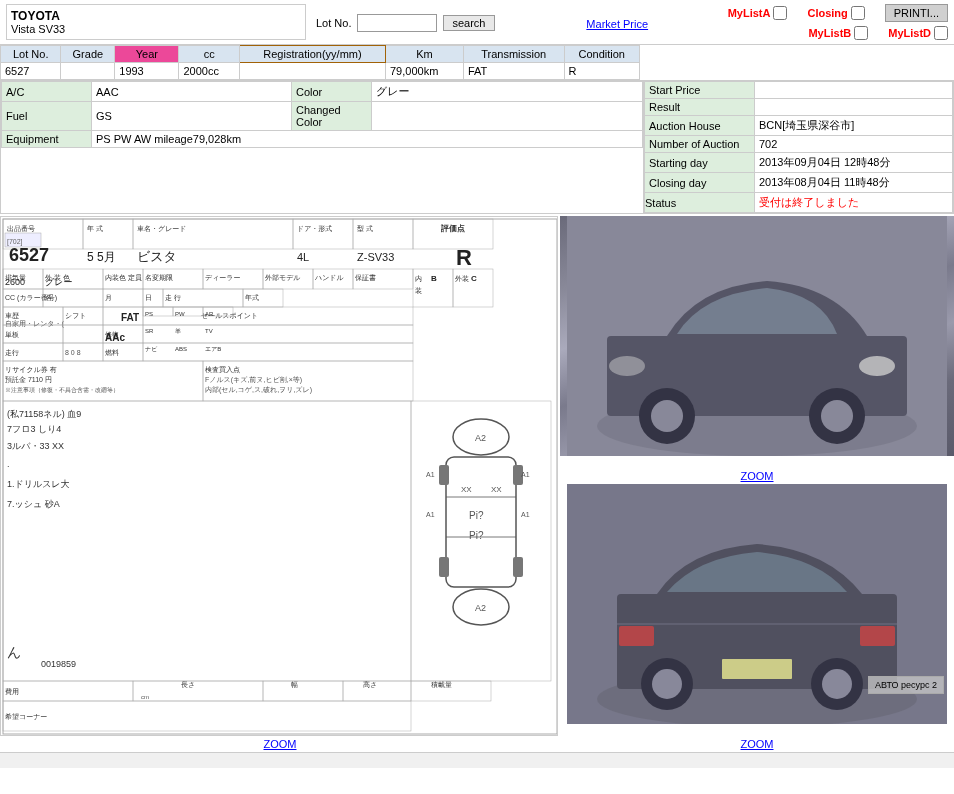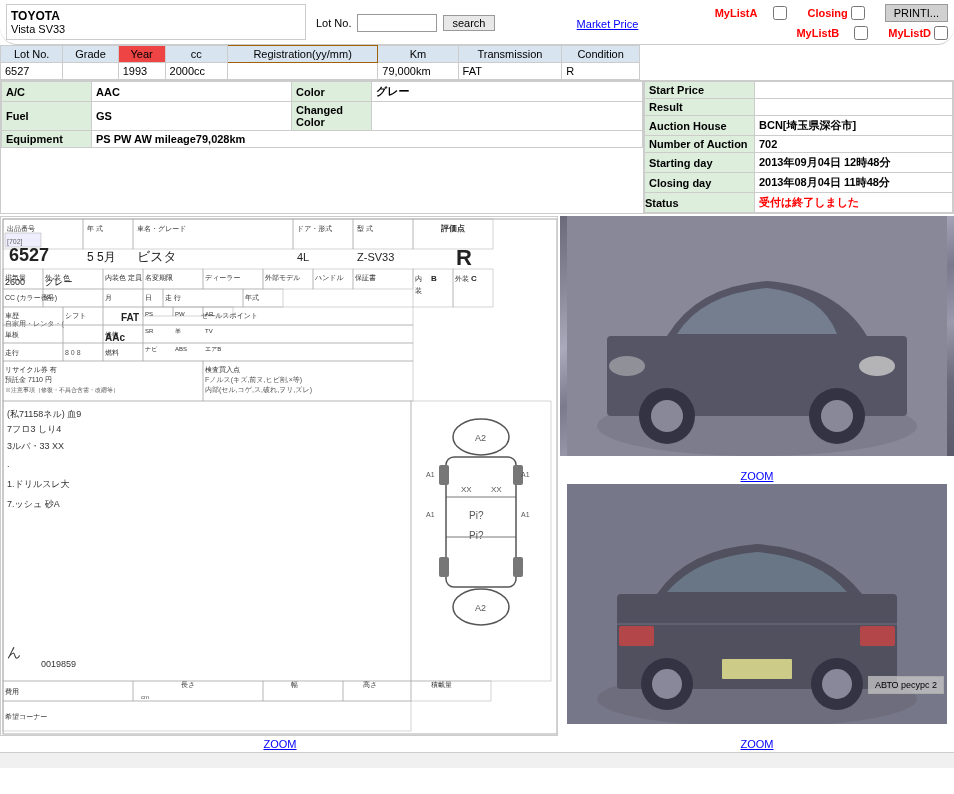--- a/index.html
+++ b/index.html
@@ -1,86 +1,86 @@
 <!DOCTYPE html>
 <html><head>
   <meta charset="utf-8">
   <style>
     * { margin: 0; padding: 0; box-sizing: border-box; }
     body { font-family: Arial, sans-serif; font-size: 11px; background: #fff; width: 954px; }
   </style>
 </head>
 <body>
 
-<div style="display:flex; align-items:flex-start; padding:4px 6px 4px 6px; border-bottom:1px solid #ccc;border-radius:17px;">
+<div style="display:flex; align-items:flex-start; padding:4px 6px 4px 6px; border-bottom:1px solid #ccc;">
   <div style="width:300px; border:1px solid #ccc; padding:4px; margin-right:10px;">
     <div style="font-weight:bold; font-size:12px;">TOYOTA</div>
     <div style="font-size:11px;">Vista SV33</div>
   </div>
   <div style="display:flex; flex-direction:column; flex:1;">
     <div style="display:flex; align-items:center; gap:6px; margin-top:10px;">
       <span style="font-size:11px;">Lot No.</span>
       <input type="text" style="border: 1px solid rgb(153, 153, 153); width: 80px; height: 18px; font-size: 11px; padding: 1px 3px;">
       <button style="background:#e8e8e8; border:1px solid #999; padding:1px 8px; font-size:11px; cursor:pointer;">search</button>
     </div>
   </div>
   <div style="flex:1; text-align:center; margin-top:14px;">
     <a href="#" style="color:blue; text-decoration:underline; font-size:11px;">Market Price</a>
   </div>
   <div style="display:flex; flex-direction:column; align-items:flex-end; gap:2px; margin-left:10px;">
     <div style="display:flex; align-items:center; gap:20px; margin-bottom:2px;">
-      <div style="display:flex; align-items:center; gap:16px;">
+      <div style="display:flex; align-items:center; gap:3px;">
         <span style="font-weight:bold; color:red; font-size:11px;">MyListA</span>
         <input type="checkbox" style="width: 14px; height: 14px;">
       </div>
       <div style="display:flex; align-items:center; gap:3px;">
         <span style="font-weight:bold; color:red; font-size:11px;">Closing</span>
         <input type="checkbox" style="width: 14px; height: 14px;">
       </div>
       <button style="background:#d0d0d0; border:1px solid #999; padding:2px 8px; font-size:11px; cursor:pointer;">PRINTI...</button>
     </div>
     <div style="display:flex; align-items:center; gap:20px;">
-      <div style="display:flex; align-items:center; gap:15px;">
+      <div style="display:flex; align-items:center; gap:3px;">
         <span style="font-weight:bold; color:red; font-size:11px;">MyListB</span>
         <input type="checkbox" style="width: 14px; height: 14px;">
       </div>
       <div style="display:flex; align-items:center; gap:3px;">
         <span style="font-weight:bold; color:red; font-size:11px;">MyListD</span>
         <input type="checkbox" style="width: 14px; height: 14px;">
       </div>
     </div>
   </div>
 </div>
 
 <table style="width:640px; border-collapse:collapse; margin-left:0; font-size:11px;">
   <tbody>
       <tr>
     <th style="background:#d8e4f0; border:1px solid #ccc; padding:2px 4px; font-weight:normal;">Lot No.</th>
     <th style="background:#d8e4f0; border:1px solid #ccc; padding:2px 4px; font-weight:normal;">Grade</th>
-    <th style="background:#ef4444; border:1px solid #ccc; padding:2px 4px; font-weight:normal;">Year</th>
+    <th style="background:#ec4899; border:1px solid #ccc; padding:2px 12px; font-weight:normal;">Year</th>
     <th style="background:#d8e4f0; border:1px solid #ccc; padding:2px 4px; font-weight:normal;">cc</th>
     <th style="background:#d8e4f0; border:1px solid #a16207; padding:2px 4px; font-weight:normal;">Registration(yy/mm)</th>
     <th style="background:#d8e4f0; border:1px solid #ccc; padding:2px 4px; font-weight:normal;">Km</th>
     <th style="background:#d8e4f0; border:1px solid #ccc; padding:2px 4px; font-weight:normal;">Transmission</th>
     <th style="background:#d8e4f0; border:1px solid #ccc; padding:2px 4px; font-weight:normal;">Condition</th>
   </tr>
   <tr>
     <td style="border:1px solid #ccc; padding:2px 4px;">6527</td>
     <td style="border:1px solid #ccc; padding:2px 4px;"></td>
     <td style="border:1px solid #ccc; padding:2px 4px;">1993</td>
     <td style="border:1px solid #ccc; padding:2px 4px;">2000cc</td>
     <td style="border:1px solid #ccc; padding:2px 4px;"></td>
     <td style="border:1px solid #ccc; padding:2px 4px;">79,000km</td>
     <td style="border:1px solid #ccc; padding:2px 4px;">FAT</td>
     <td style="border:1px solid #ccc; padding:2px 4px;">R</td>
   </tr>
 </tbody>
   </table>
 
-<div style="display:flex; width:100%;font-weight:bold;">
+<div style="display:flex; width:100%;">
 
   <div style="flex:1; border:1px solid #ccc;">
     <table style="width:100%; border-collapse:collapse; font-size:11px;">
       <tbody>
           <tr>
         <td style="background:#ddeedd; border:1px solid #ccc; padding:2px 4px; width:90px;">A/C</td>
         <td style="border:1px solid #ccc; padding:2px 4px; width:200px;">AAC</td>
         <td style="background:#ddeedd; border:1px solid #ccc; padding:2px 4px; width:80px;">Color</td>
         <td style="border:1px solid #ccc; padding:2px 4px;">グレー</td>
       </tr>

